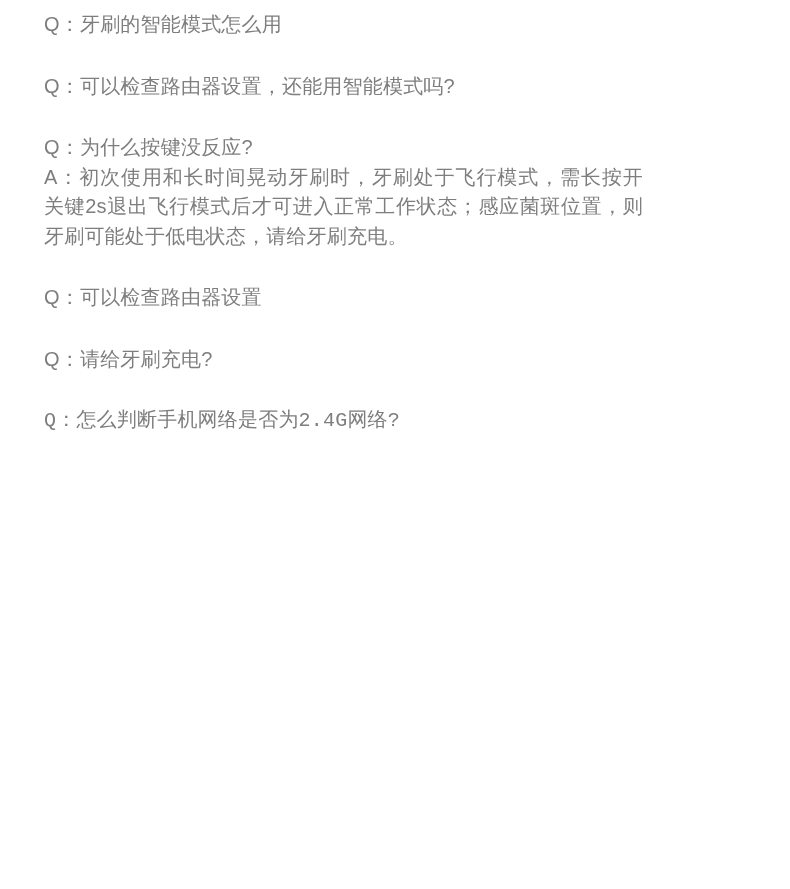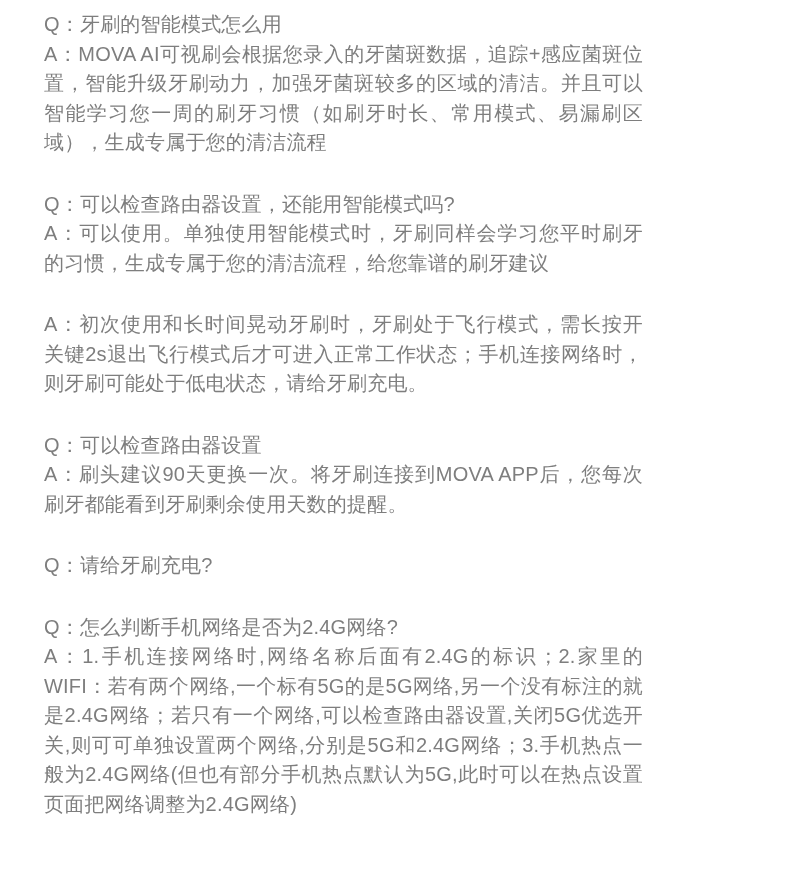--- a/index.html
+++ b/index.html
@@ -16,56 +16,54 @@
     font-family: "Liberation Sans", "DejaVu Sans", sans-serif;
     color: #7e7e7e;
     font-size: 20px;
     line-height: 29.5px;
   }
   .faq-item {
     margin: 0 0 32px 0;
   }
   .faq-item:last-child {
     margin-bottom: 16px;
+    font-family: Liberation Mono, monospace;
   }
   .faq-question,
   .faq-answer {
     margin: 0;
     padding: 0;
     text-align: justify;
     word-break: break-word;
     letter-spacing: 0.2px;
   }
 </style>
 </head>
 <body>
 
 <main class="faq-page">
 
   <section class="faq-item">
     <p class="faq-question">Q：牙刷的智能模式怎么用</p>
-    <p class="faq-answer">A：MOVA AI可视刷会根据您录入的牙菌斑数据，追踪+感应菌斑位置，智能升级牙刷动力，加强牙菌斑较多的区域的清洁。并且可以智能学习您一周的刷牙习惯（如刷牙时长、常用模式、易漏刷区域），生成专属于您的清洁流程</p>
   </section>
 
   <section class="faq-item">
     <p class="faq-question">Q：可以检查路由器设置，还能用智能模式吗?</p>
-    <p class="faq-answer">A：可以使用。单独使用智能模式时，牙刷同样会学习您平时刷牙的习惯，生成专属于您的清洁流程，给您靠谱的刷牙建议</p>
   </section>
 
   <section class="faq-item">
-    <p class="faq-answer">A：初次使用和长时间晃动牙刷时，牙刷处于飞行模式，需长按开关键2s退出飞行模式后才可进入正常工作状态；手机连接网络时，则牙刷可能处于低电状态，请给牙刷充电。</p>
+    <p class="faq-question">Q：为什么按键没反应?</p>
+    <p class="faq-answer">A：初次使用和长时间晃动牙刷时，牙刷处于飞行模式，需长按开关键2s退出飞行模式后才可进入正常工作状态；感应菌斑位置，则牙刷可能处于低电状态，请给牙刷充电。</p>
   </section>
 
   <section class="faq-item">
     <p class="faq-question">Q：可以检查路由器设置</p>
-    <p class="faq-answer">A：刷头建议90天更换一次。将牙刷连接到MOVA APP后，您每次刷牙都能看到牙刷剩余使用天数的提醒。</p>
   </section>
 
   <section class="faq-item">
     <p class="faq-question">Q：请给牙刷充电?</p>
   </section>
 
   <section class="faq-item">
     <p class="faq-question">Q：怎么判断手机网络是否为2.4G网络?</p>
-    <p class="faq-answer">A：1.手机连接网络时,网络名称后面有2.4G的标识；2.家里的WIFI：若有两个网络,一个标有5G的是5G网络,另一个没有标注的就是2.4G网络；若只有一个网络,可以检查路由器设置,关闭5G优选开关,则可可单独设置两个网络,分别是5G和2.4G网络；3.手机热点一般为2.4G网络(但也有部分手机热点默认为5G,此时可以在热点设置页面把网络调整为2.4G网络)</p>
   </section>
 
 </main>
 
 </body></html>

